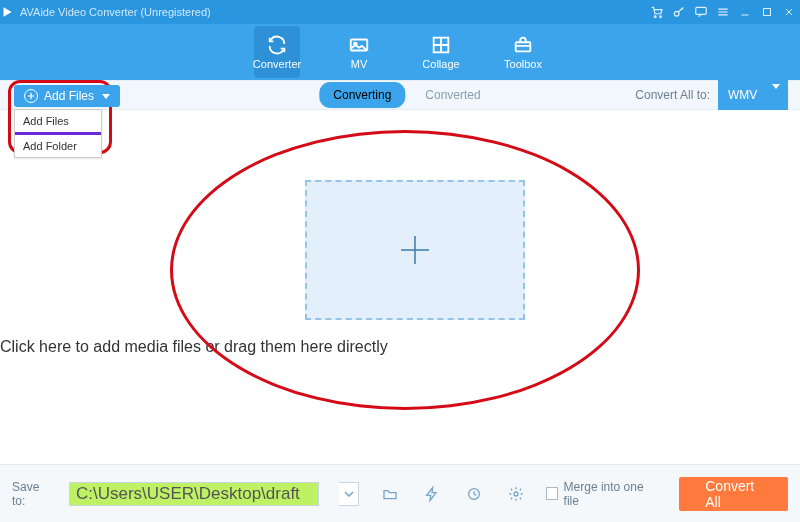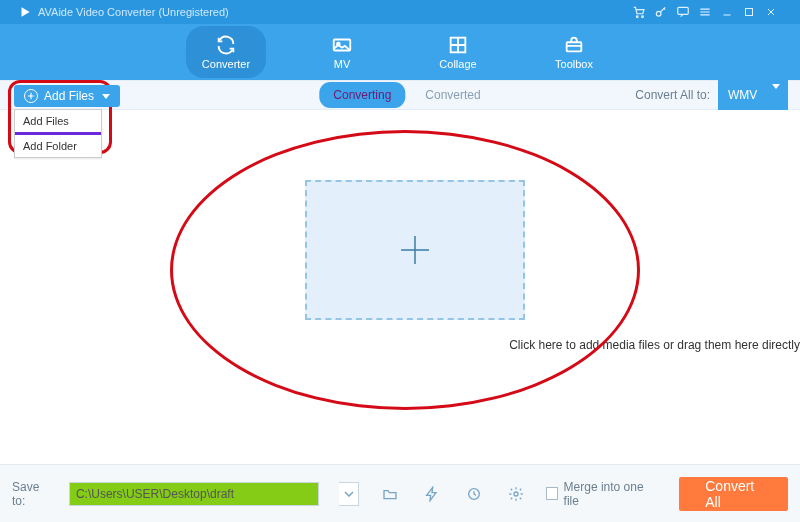--- a/index.html
+++ b/index.html
@@ -1,63 +1,63 @@
 <!DOCTYPE html>
 <html><head>
 <meta charset="utf-8">
 <style>
   * { box-sizing: border-box; margin: 0; padding: 0; font-family: "Segoe UI", Arial, sans-serif; }
   body { width: 800px; height: 522px; background: #fff; overflow: hidden; position: relative; }
 
   
-  .titlebar { height: 24px; background: #2a96e0; display: flex; align-items: center; padding: 0 18px; color: #cfe9fb; font-size: 11px; }
+  .titlebar { height: 24px; background: #2a96e0; display: flex; align-items: center; padding: 0 0; color: #cfe9fb; font-size: 11px; }
   .titlebar .logo { width: 14px; height: 14px; margin-right: 6px; }
   .titlebar .title { flex: 0 0 auto; }
   .titlebar .spacer { flex: 1; }
   .titlebar .winbtn { width: 22px; height: 18px; display: flex; align-items: center; justify-content: center; color: #dff1ff; cursor: pointer; }
   .titlebar .winbtn svg { display: block; }
 
   
   .navrow { height: 56px; background: #3ba4eb; display: flex; align-items: center; justify-content: center; gap: 36px; }
-  .navitem { display: flex; flex-direction: column; align-items: center; justify-content: center; color: #fff; font-size: 11px; width: 80px; height: 52px; border-radius: 18px; cursor: pointer; }
+  .navitem { display: flex; flex-direction: column; align-items: center; justify-content: center; color: #fff; font-size: 11px; width: 46px; height: 52px; border-radius: 4px; cursor: pointer; }
   .navitem.active { background: #2e90d6; }
   .navitem .icon { width: 22px; height: 22px; margin-bottom: 2px; }
 
   
   .subbar { height: 30px; background: #f1f7fc; border-top: 1px solid #e3eef7; border-bottom: 1px solid #e3eef7; display: flex; align-items: center; padding: 0 12px; font-size: 12px; color: #6b7f90; position: relative; }
   .addfiles-btn { display: inline-flex; align-items: center; gap: 6px; background: #3ba4eb; color: #fff; height: 22px; padding: 0 10px; border-radius: 3px; cursor: pointer; font-size: 12px; }
   .addfiles-btn .plus { width: 14px; height: 14px; border: 1.5px solid #fff; border-radius: 50%; display: flex; align-items: center; justify-content: center; }
   .addfiles-btn .caret { width: 0; height: 0; border-left: 4px solid transparent; border-right: 4px solid transparent; border-top: 5px solid #fff; margin-left: 2px; }
   .addfiles-wrap { position: absolute; left: 14px; top: 4px; z-index: 5; }
   .addfiles-menu { background: #fff; border: 1px solid #ccc; width: 88px; margin-top: 2px; box-shadow: 0 1px 2px rgba(0,0,0,0.1); }
   .addfiles-menu div { padding: 5px 8px; font-size: 11px; color: #333; cursor: pointer; }
   .addfiles-menu div + div { border-top: 3px solid #6d28d9; }
 
   .tabs-center { position: absolute; left: 50%; transform: translateX(-50%); display: flex; align-items: center; gap: 20px; }
   .tab { color: #8aa0b2; cursor: pointer; font-size: 12px; }
-  .tab.active { background: #3ba4eb; color: #701a75; padding: 6px 14px; border-radius: 11px; }
+  .tab.active { background: #3ba4eb; color: #000000; padding: 6px 14px; border-radius: 11px; }
 
   .convertall-to { margin-left: auto; display: flex; align-items: center; gap: 8px; font-size: 12px; color: #6b7f90; }
   .format-select { background: #3ba4eb; color: #fff; height: 38px; padding: 0 28px 0 10px; border-radius: 3px; display: flex; align-items: center; position: relative; cursor: pointer; min-width: 70px; }
   .format-select .caret { position: absolute; right: 8px; top: 8px; width: 0; height: 0; border-left: 4px solid transparent; border-right: 4px solid transparent; border-top: 5px solid #fff; }
 
   
   .main-area { position: absolute; top: 110px; bottom: 46px; left: 0; right: 0; background: #fff; }
   .dropzone { position: absolute; left: 305px; top: 70px; width: 220px; height: 140px; border: 2px dashed #95c4e5; background: #e3f0fb; display: flex; align-items: center; justify-content: center; cursor: pointer; }
   .dropzone .plus-large { width: 40px; height: 40px; }
-  .dropzone-hint { position: absolute; top: 228px; left: 0; right: 0; text-align: right; font-size: 12px; color: #333; }
+  .dropzone-hint { position: absolute; top: 228px; left: 0; right: 0; text-align: left; font-size: 16px; color: #333; }
 
   
   .anno-ellipse { position: absolute; border: 3px solid #d40b17; border-radius: 50%; pointer-events: none; }
   .anno-rect { position: absolute; border: 3px solid #d40b17; border-radius: 12px; pointer-events: none; }
 
   
   .bottombar { position: absolute; left: 0; right: 0; bottom: 0; height: 58px; background: #f4f8fb; border-top: 1px solid #e2e9ef; display: flex; align-items: center; padding: 0 12px; font-size: 12px; color: #6b7f90; gap: 20px; }
   .saveto-label { }
-  .path-input { flex: 0 0 250px; height: 24px; border: 1px solid #c9d6e0; background: #84cc16; padding: 0 6px; color: #555; font-size: 12px; display: flex; align-items: center; }
+  .path-input { flex: 0 0 250px; height: 24px; border: 1px solid #c9d6e0; background: #bef264; padding: 0 6px; color: #555; font-size: 17px; display: flex; align-items: center; }
   .dropdown-caret { width: 24px; height: 24px; border: 1px solid #c9d6e0; border-left: none; background: #fff; display: flex; align-items: center; justify-content: center; cursor: pointer; }
   .dropdown-caret svg { width: 10px; height: 6px; }
   .mini-btn { width: 26px; height: 24px; display: flex; align-items: center; justify-content: center; cursor: pointer; color: #77a5c8; }
   .merge-check { margin-left: auto; display: flex; align-items: center; gap: 6px; cursor: pointer; color: #6b7f90; }
   .merge-check .box { width: 13px; height: 13px; border: 1px solid #aab9c5; background: #fff; }
   .convert-all-btn { background: #ff7a3c; color: #fff; height: 34px; padding: 0 26px; border-radius: 2px; display: flex; align-items: center; font-size: 14px; cursor: pointer; margin-left: 14px; }
 </style>
 </head>
 <body>
 

